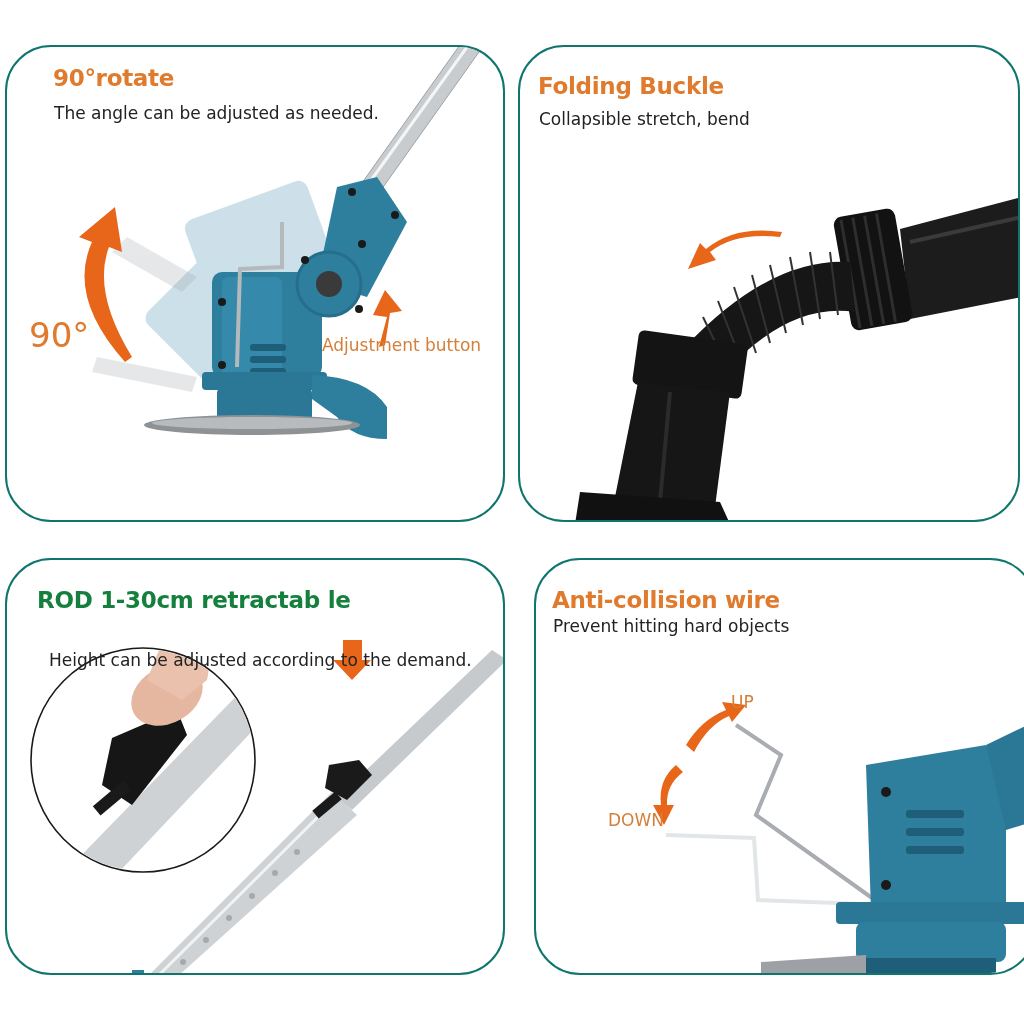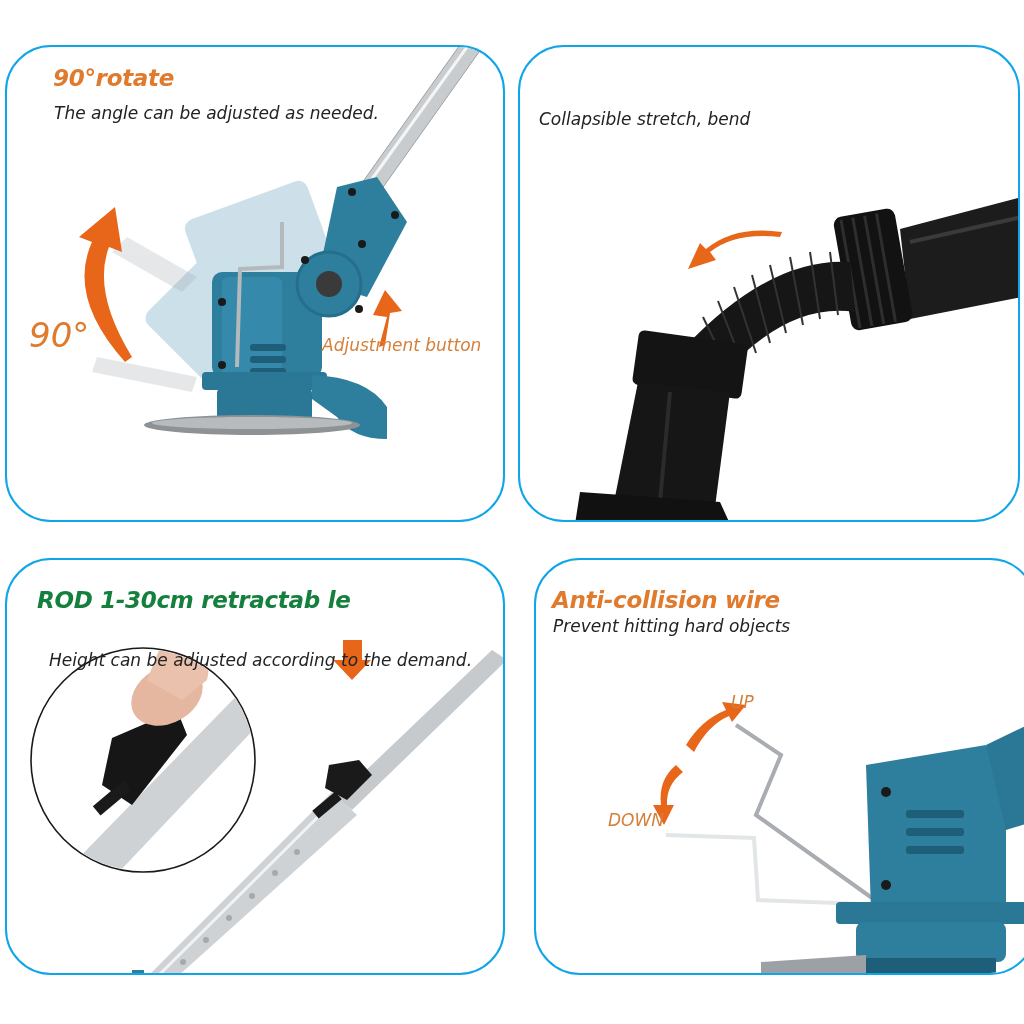--- a/index.html
+++ b/index.html
@@ -1,24 +1,23 @@
 <!DOCTYPE html>
 <html><head>
   <meta charset="utf-8">
   <style>
     * { box-sizing: border-box; margin: 0; padding: 0; }
     html, body { width: 1024px; height: 1024px; background: #ffffff; overflow: hidden; }
     body { position: relative; font-family: "Liberation Sans", "DejaVu Sans", sans-serif; }
     .panel {
       position: absolute;
-      border: 2px solid #0ea5e9;
+      border: 2px solid #0f766e;
       border-radius: 46px;
       background: #ffffff;
       overflow: hidden;
-      font-style: italic;
     }
     .panel-title {
       position: absolute;
       font-family: "DejaVu Sans", sans-serif;
       font-weight: bold;
       font-size: 23px;
       letter-spacing: -0.3px;
       white-space: nowrap;
       z-index: 5;
     }
@@ -125,20 +124,21 @@
 
     <rect x="115" y="290" width="110" height="55" rx="6" fill="#141414" transform="rotate(8 170 318)"></rect>
 
     <path d="M118 335 L210 345 L195 460 L95 450 Z" fill="#161616"></path>
     <path d="M150 345 L140 455" stroke="#2b2b2b" stroke-width="4"></path>
 
     <path d="M60 445 L200 455 L210 477 L55 477 Z" fill="#111"></path>
 
     <path d="M260 190 Q215 185 190 205 L196 213 L168 222 L180 196 L186 202 Q215 178 262 185 Z" fill="#E8661A"></path>
   </svg>
+  <div class="panel-title" style="left:18px; top:26px; color:#E07A2C;">Folding Buckle</div>
   <div class="panel-desc" style="left:19px; top:62px;">Collapsible stretch, bend</div>
 </div>
 
 <div class="panel" style="left:5px; top:558px; width:500px; height:417px;">
   <svg class="art" width="500" height="417" viewBox="0 0 500 417">
 
     <path d="M485 90 L500 100 L345 250 L330 238 Z" fill="#c7cacd"></path>
     <path d="M325 232 L350 255 L170 417 L140 417 Z" fill="#cfd2d5"></path>
     <path d="M330 238 L150 417" stroke="#ffffff" stroke-width="3" opacity="0.7"></path>
 

